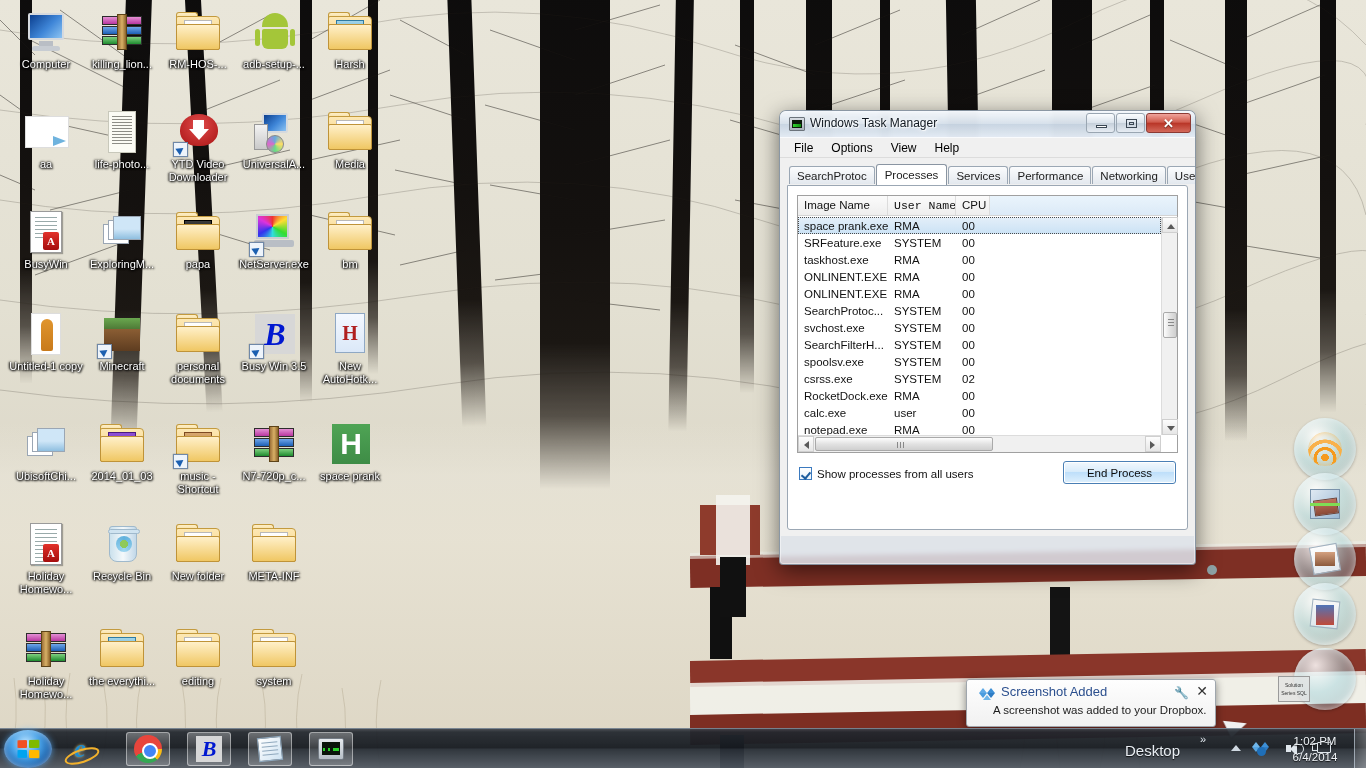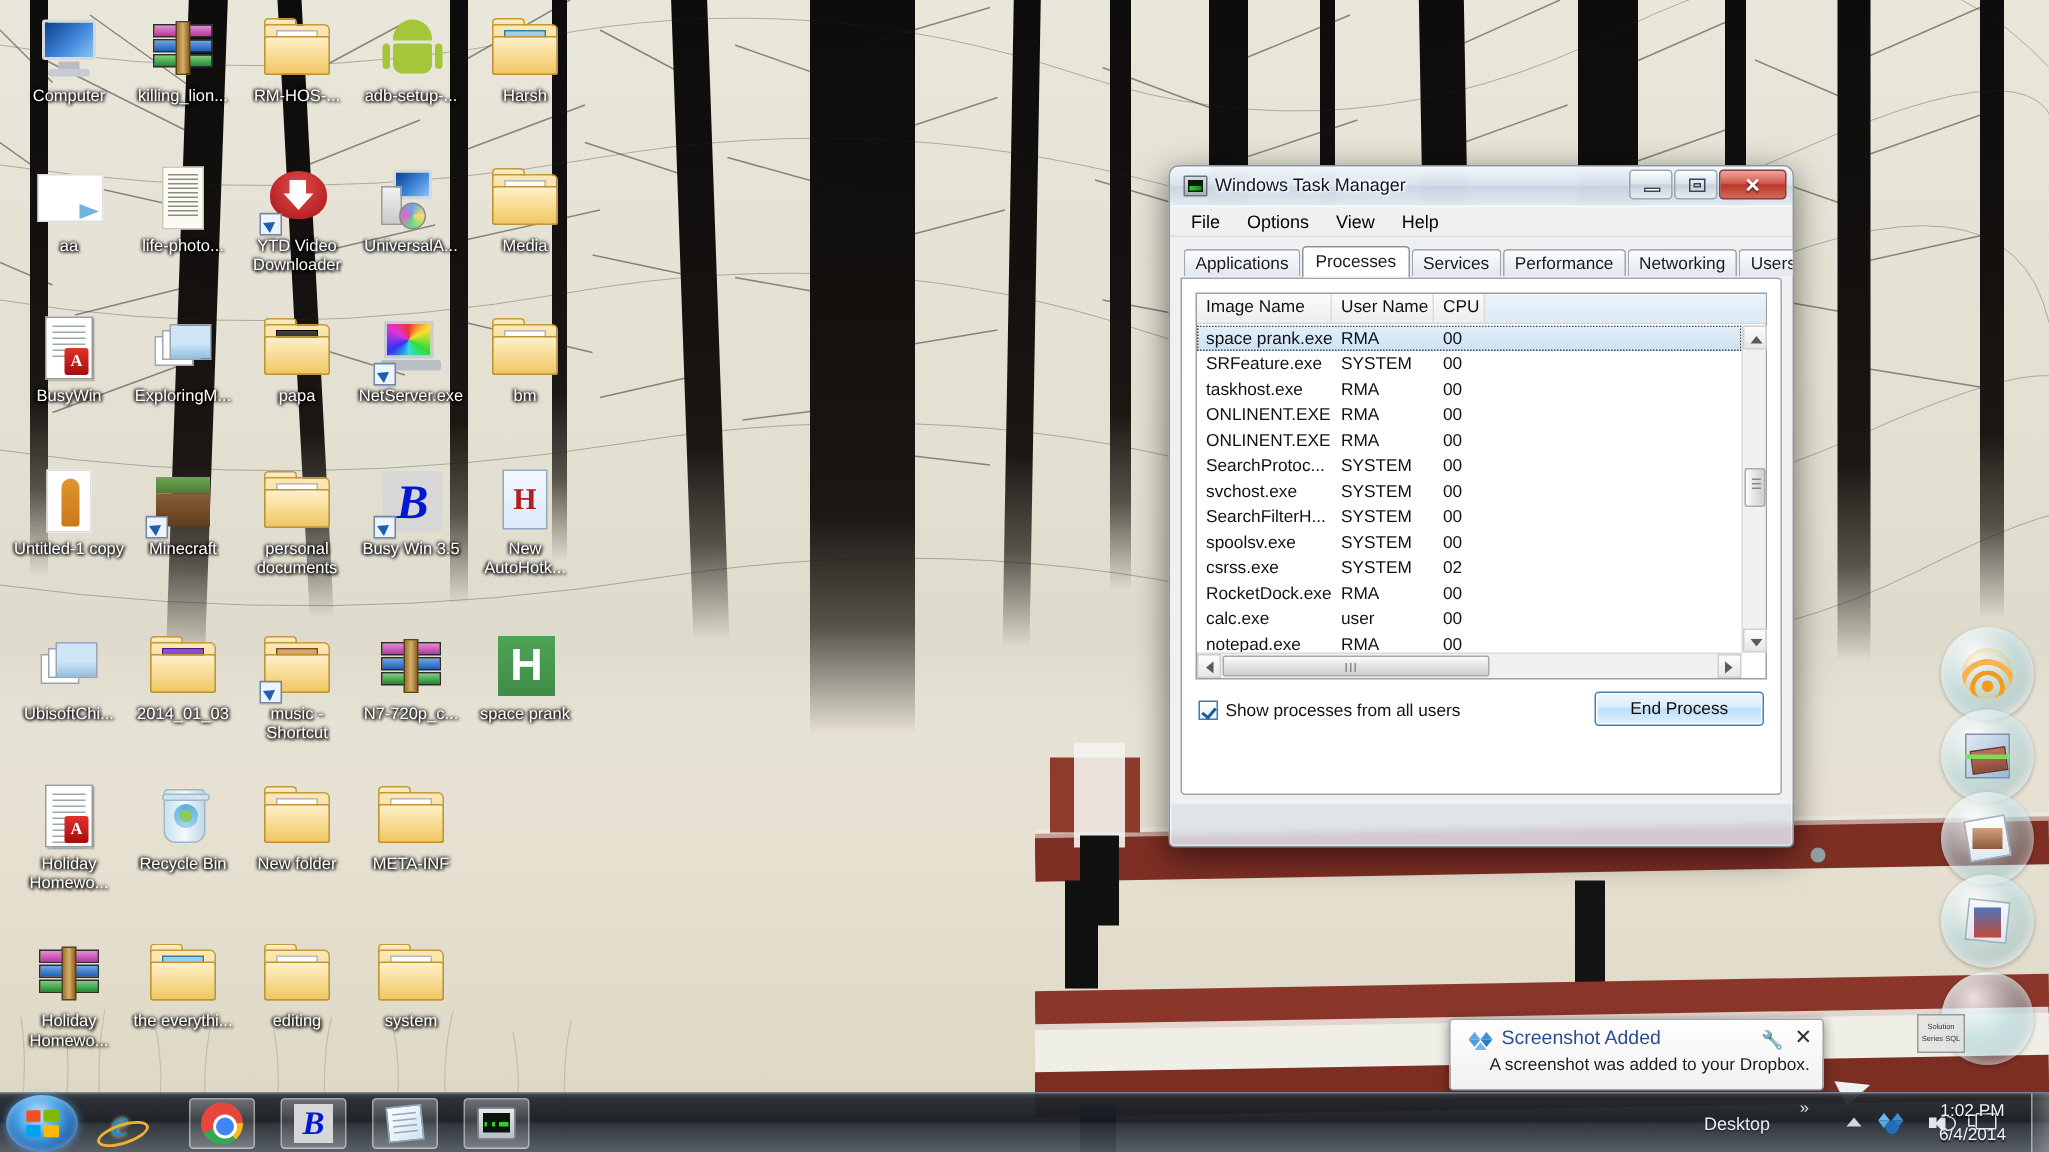--- a/index.html
+++ b/index.html
@@ -263,21 +263,21 @@
 
   #tm-panel{position:absolute; left:7px; right:7px; top:27px; bottom:6px;
     background:#fff; border:1px solid #9ba7b4; border-radius:0 3px 3px 3px;}
 
   #tm-listwrap{position:absolute; left:9px; right:9px; top:9px; height:258px;
     border:1px solid #a0a0a0; background:#fff;}
   #tm-header{display:flex; height:20px; background:linear-gradient(to bottom,#fbfbfb,#eeeeee);
     border-bottom:1px solid #d4d4d4;}
   .th{font-size:11.5px; color:#111; padding:3px 16px 0 6px; border-right:1px solid #dcdcdc; cursor:default;
       white-space:nowrap; overflow:hidden;}
-  .th.c0{width:90px;} .th.c1{width:68px;} .th.c2{width:34px;}
+  .th.c0{width:90px;} .th.c1{width:68px;font-family:Liberation Mono, monospace;} .th.c2{width:34px;}
   .th.c3{flex:1; background:linear-gradient(to bottom,#eaf4fc,#dbeaf7); border-right:none;}
 
   #tm-rows{position:absolute; left:0; right:16px; top:21px; bottom:17px; overflow:hidden;}
   .prow{display:flex; height:17px; align-items:center; font-size:11.5px; color:#111; cursor:default;}
   .prow.sel{background:linear-gradient(to bottom,#e4eff9,#cbe2f5);
     outline:1px dotted #4a4a4a; outline-offset:-1px;}
   .pc{padding-left:6px; white-space:nowrap; overflow:hidden;}
   .pc.c0{width:90px;} .pc.c1{width:68px;} .pc.c2{width:34px;}
 
   #tm-vscroll{position:absolute; right:0; top:21px; bottom:17px; width:16px;
@@ -392,21 +392,21 @@
     background:linear-gradient(135deg,#ffffff,#cfe3f2); border:1px solid #8fa8bd; transform:rotate(-6deg);}
   .notepad-icon:after{content:"";position:absolute;left:3px;top:4px;right:3px;height:1px;background:#8fa8bd;
     box-shadow:0 4px 0 #8fa8bd,0 8px 0 #8fa8bd,0 12px 0 #8fa8bd;}
   .tmgr-icon{position:absolute;left:1px;top:3px;width:26px;height:22px;
     background:linear-gradient(to bottom,#e6eaee,#b6bec6); border:1px solid #737b84; border-radius:2px;}
   .tmgr-icon:after{content:"";position:absolute;left:3px;top:3px;width:18px;height:13px;background:#0a140a;}
   .tmgr-icon:before{content:"";position:absolute;left:4px;top:9px;width:16px;height:3px;z-index:2;
     background:linear-gradient(90deg,#2ad02a 0 12%,transparent 12% 30%,#2ad02a 30% 45%,transparent 45% 62%,#2ad02a 62% 100%);}
 
   #tray{position:absolute; right:0; top:0; height:40px;}
-  #show-desktop-label{position:absolute; right:186px; top:13px; font-size:12px; color:#e9eef3;
+  #show-desktop-label{position:absolute; right:186px; top:13px; font-size:15px; color:#e9eef3;
     text-shadow:0 1px 1px rgba(0,0,0,.8); cursor:default;}
   #tray-chevrons{position:absolute; right:160px; top:4px; font-size:11px; color:#dfe6ec; cursor:default;}
   #tray-up{position:absolute; right:125px; top:16px; width:0;height:0;
     border-left:5px solid transparent;border-right:5px solid transparent;border-bottom:6px solid #cfd8e0; cursor:default;}
   #tray-dropbox{position:absolute; right:96px; top:12px; width:18px; height:16px; cursor:default;}
   #tray-dropbox i{position:absolute; width:0;height:0; border-left:4.5px solid transparent;
     border-right:4.5px solid transparent;}
   #tray-dropbox i:nth-child(1){left:0;top:1px;border-bottom:5px solid #6fb6ea;}
   #tray-dropbox i:nth-child(2){left:9px;top:1px;border-bottom:5px solid #3d8fd6;}
   #tray-dropbox i:nth-child(3){left:0;top:6px;border-top:5px solid #57a6e2;}
@@ -916,21 +916,21 @@
     <div id="tm-menubar">
       <div class="tm-menu">File</div>
       <div class="tm-menu">Options</div>
       <div class="tm-menu">View</div>
       <div class="tm-menu">Help</div>
     </div>
 
     <div id="tm-body">
 
       <div id="tm-tabs">
-          <div class="tm-tab">Applications</div>
+          <div class="tm-tab">SearchProtoc</div>
           <div class="tm-tab active">Processes</div>
           <div class="tm-tab">Services</div>
           <div class="tm-tab">Performance</div>
           <div class="tm-tab">Networking</div>
           <div class="tm-tab">Users</div>
         </div>
 
       <div id="tm-panel">
 
         <div id="tm-listwrap">

